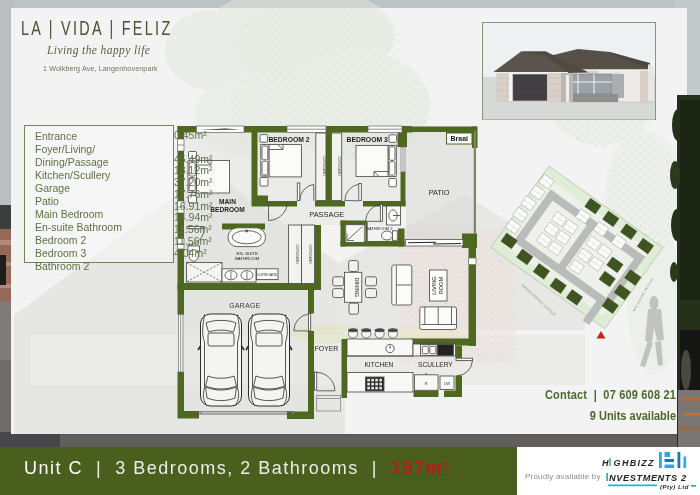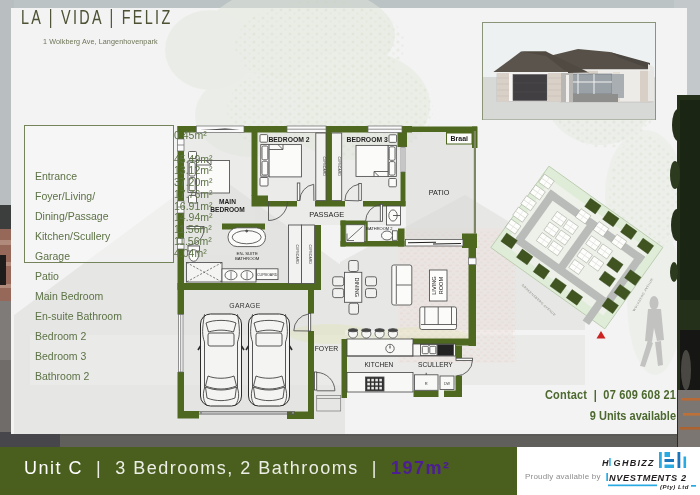--- a/index.html
+++ b/index.html
@@ -691,40 +691,41 @@
   <line x1="513" y1="83" x2="547" y2="83" stroke="#4c4a4d" stroke-width="0.8"></line>
   <line x1="513" y1="92" x2="547" y2="92" stroke="#4c4a4d" stroke-width="0.8"></line>
 
   <rect x="561" y="73" width="12" height="29" fill="#b9b7b3"></rect>
   <rect x="566" y="75" width="3" height="27" fill="#f1f0ee"></rect>
  </g>
 </g>
 </svg>
 </div>
 
-<div class="abs" style="left:21px;top:6px;width:230px;">
+<div class="abs" style="left:21px;top:17px;width:230px;">
 
   <div style="font-size:20px;letter-spacing:3.2px;color:#4e5134;font-weight:400;transform:scaleX(0.72);transform-origin:0 0;white-space:nowrap;">LA | VIDA | FELIZ</div>
 
+  <div style="font-family:'Liberation Serif',serif;font-style:italic;font-size:11.5px;color:#5c6142;margin:4px 0 0 26px;letter-spacing:0.4px;">Living the happy life</div>
 
   <div style="font-size:7.2px;color:#6e7558;margin:8px 0 0 22px;letter-spacing:0.1px;">1 Wolkberg Ave, Langenhovenpark</div>
 </div>
 
 <div class="abs" style="left:24px;top:125px;width:148px;height:136px;border:1px solid #75835a;background:rgba(250,251,250,0.45);">
-  <div class="abs" style="left:10px;top:4px;width:95px;font-size:10.5px;line-height:20px;color:#5d7246;margin-top:36px;">Entrance<br>Foyer/Living/<br>Dining/Passage<br>Kitchen/Scullery<br>Garage<br>Patio<br>Main Bedroom<br>En-suite Bathroom<br>Bedroom 2<br>Bedroom 3<br>Bathroom 2</div>
+  <div class="abs" style="left:10px;top:4px;width:95px;font-size:10.5px;line-height:13px;color:#5d7246;">Entrance<br>Foyer/Living/<br>Dining/Passage<br>Kitchen/Scullery<br>Garage<br>Patio<br>Main Bedroom<br>En-suite Bathroom<br>Bedroom 2<br>Bedroom 3<br>Bathroom 2</div>
   <div class="abs" style="left:105px;top:4px;width:42px;font-size:10.5px;line-height:11.75px;color:#5d7246;margin-left:44px;">0.45m²<br><br>45.49m²<br>13.12m²<br>37.20m²<br>17.76m²<br>16.91m²<br>14.94m²<br>11.56m²<br>11.56m²<br>4.04m²</div>
 </div>
 
 <div class="abs" style="left:380px;top:387.5px;width:296px;text-align:right;font-size:12.5px;font-weight:bold;color:#4c682e;letter-spacing:0.2px;transform:scaleX(0.88);transform-origin:100% 0;">Contact&nbsp; |&nbsp; 07 609 608 21</div>
 
 <div class="abs" style="left:380px;top:409px;width:296px;text-align:right;font-size:12.5px;font-weight:bold;color:#4c682e;transform:scaleX(0.88);transform-origin:100% 0;">9 Units available</div>
 
 <div class="abs" style="left:0;top:447px;width:700px;height:48px;background:#4a5e1e;"></div>
 
-<div class="abs" style="left:24px;top:458px;font-size:18px;letter-spacing:1.5px;color:#eceee6;"><span style="font-weight:normal;color:#ffffff;">Unit C</span>&nbsp; |&nbsp; 3 Bedrooms, 2 Bathrooms&nbsp; |&nbsp; <span style="font-weight:bold;color:#4c1d95;">197m²</span></div>
+<div class="abs" style="left:24px;top:458px;font-size:18px;letter-spacing:1.5px;color:#eceee6;"><span style="font-weight:normal;color:#ffffff;">Unit C</span>&nbsp; |&nbsp; 3 Bedrooms, 2 Bathrooms&nbsp; |&nbsp; <span style="font-weight:bold;color:#b91c1c;text-decoration:underline;">197m²</span></div>
 
 <div class="abs" style="left:517px;top:447px;width:183px;height:48px;background:#ffffff;"></div>
 
 <div class="abs" style="left:525px;top:471.5px;font-size:8px;color:#8d8d8d;letter-spacing:0.2px;">Proudly available by</div>
 
 <div class="abs" id="hblogo" style="left:596px;top:450px;width:104px;height:42px;font-style:italic;">
 <svg width="104" height="42" viewBox="0 0 104 42">
   <text x="6" y="16" font-size="9" font-weight="bold" fill="#231f20" letter-spacing="1.3">H GHBIZZ</text>
   <rect x="13.2" y="8" width="1.5" height="8" fill="#29abe2"></rect>
   <text x="13" y="31" font-size="9.2" font-weight="bold" fill="#231f20" letter-spacing="0.6">NVESTMENTS 2</text>

